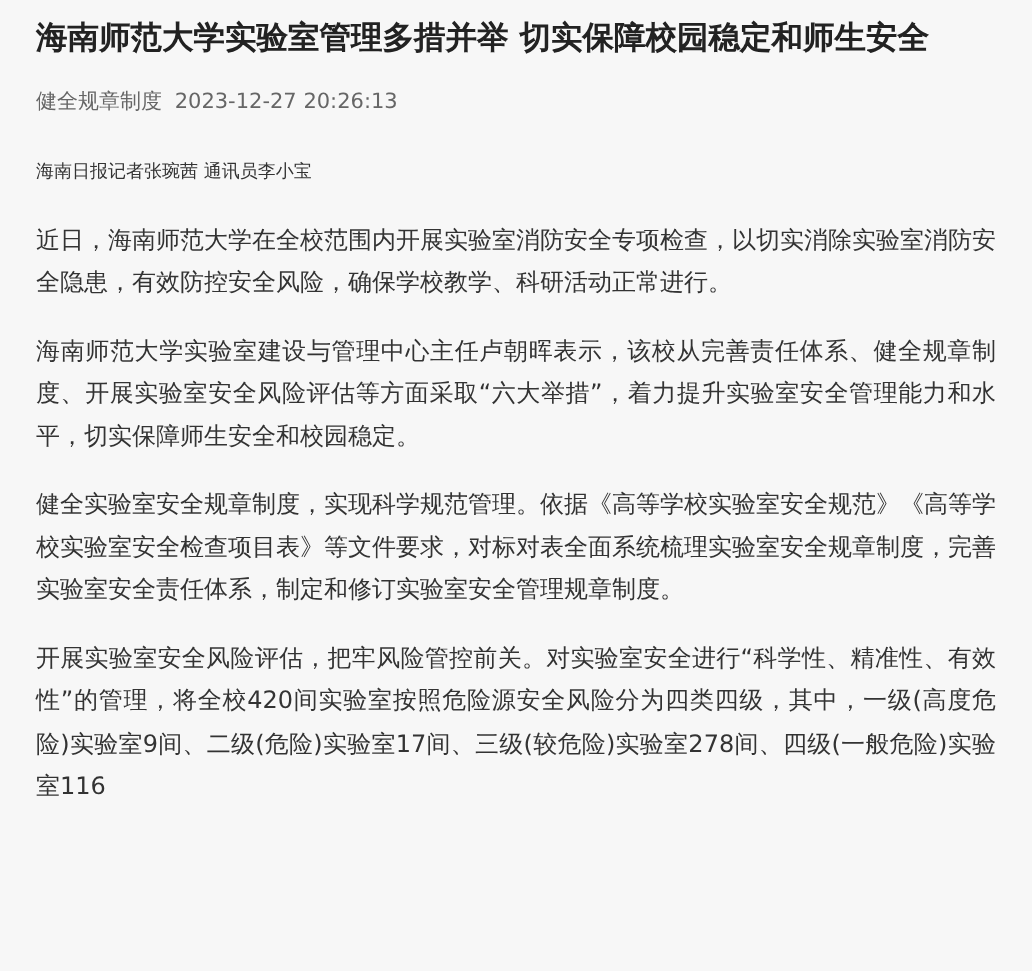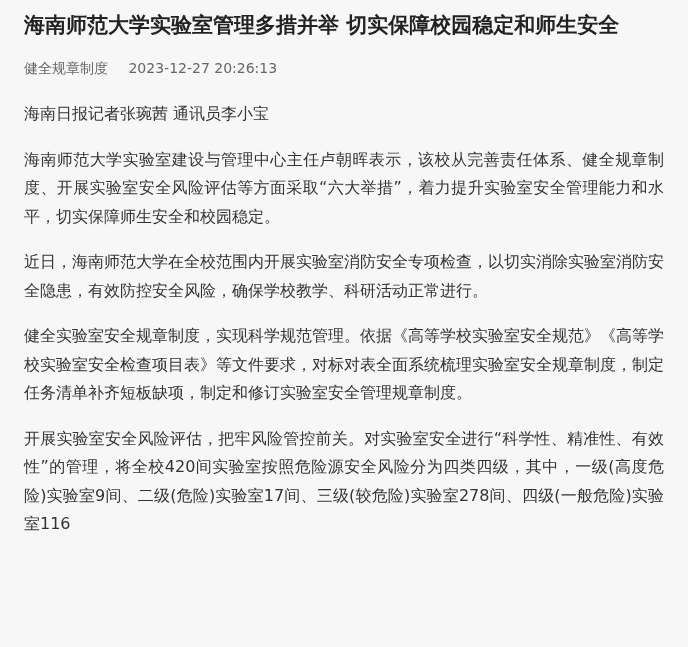--- a/index.html
+++ b/index.html
@@ -29,25 +29,25 @@
       letter-spacing: 0px;
       white-space: nowrap;
     }
     .meta {
       margin-top: 18px;
       font-size: 14px;
       line-height: 20px;
       color: #666666;
     }
     .meta span + span {
-      margin-left: 16px;
+      margin-left: 4px;
     }
     .byline {
       margin-top: 22px;
-      font-size: 16px;
+      font-size: 12px;
       line-height: 28.5px;
       color: #333333;
     }
     .para {
       margin: 17px 0 0 0;
       font-size: 16px;
       line-height: 28.5px;
       color: #333333;
       text-align: justify;
     }
@@ -58,17 +58,17 @@
 <div class="article">
   <h1 class="title">海南师范大学实验室管理多措并举 切实保障校园稳定和师生安全</h1>
 
   <div class="meta">
     <span>健全规章制度</span>
     <span>2023-12-27 20:26:13</span>
   </div>
 
   <div class="byline">海南日报记者张琬茜 通讯员李小宝</div>
 
+  <p class="para">近日，海南师范大学在全校范围内开展实验室消防安全专项检查，以切实消除实验室消防安全隐患，有效防控安全风险，确保学校教学、科研活动正常进行。</p>
   <p class="para">海南师范大学实验室建设与管理中心主任卢朝晖表示，该校从完善责任体系、健全规章制度、开展实验室安全风险评估等方面采取“六大举措”，着力提升实验室安全管理能力和水平，切实保障师生安全和校园稳定。</p>
-  <p class="para">近日，海南师范大学在全校范围内开展实验室消防安全专项检查，以切实消除实验室消防安全隐患，有效防控安全风险，确保学校教学、科研活动正常进行。</p>
-  <p class="para">健全实验室安全规章制度，实现科学规范管理。依据《高等学校实验室安全规范》《高等学校实验室安全检查项目表》等文件要求，对标对表全面系统梳理实验室安全规章制度，制定任务清单补齐短板缺项，制定和修订实验室安全管理规章制度。</p>
+  <p class="para">健全实验室安全规章制度，实现科学规范管理。依据《高等学校实验室安全规范》《高等学校实验室安全检查项目表》等文件要求，对标对表全面系统梳理实验室安全规章制度，完善实验室安全责任体系，制定和修订实验室安全管理规章制度。</p>
   <p class="para">开展实验室安全风险评估，把牢风险管控前关。对实验室安全进行“科学性、精准性、有效性”的管理，将全校420间实验室按照危险源安全风险分为四类四级，其中，一级(高度危险)实验室9间、二级(危险)实验室17间、三级(较危险)实验室278间、四级(一般危险)实验室116</p>
 </div>
 
 </body></html>

